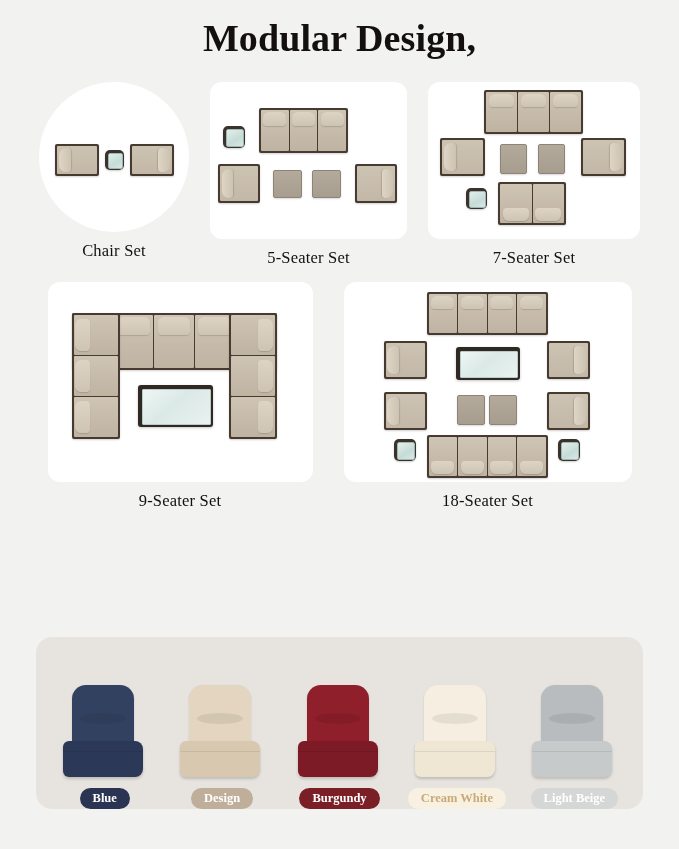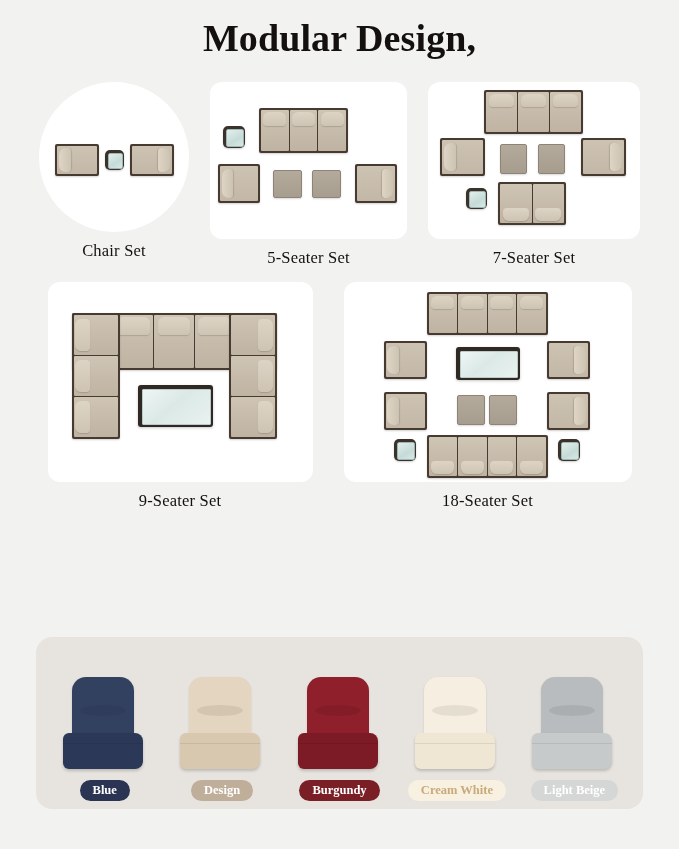--- a/index.html
+++ b/index.html
@@ -192,21 +192,21 @@
     top: 637px;
     width: 607px;
     height: 172px;
     background: #e7e4df;
     border-radius: 16px;
   }
   .swatch-row {
     display: flex;
     height: 100%;
     align-items: flex-end;
-    padding: 0 10px 8px 10px;
+    padding: 0 10px 0 10px;
     box-sizing: border-box;
   }
   .swatch {
     flex: 1;
     display: flex;
     flex-direction: column;
     align-items: center;
   }
   .cushion {
     width: 84px;

